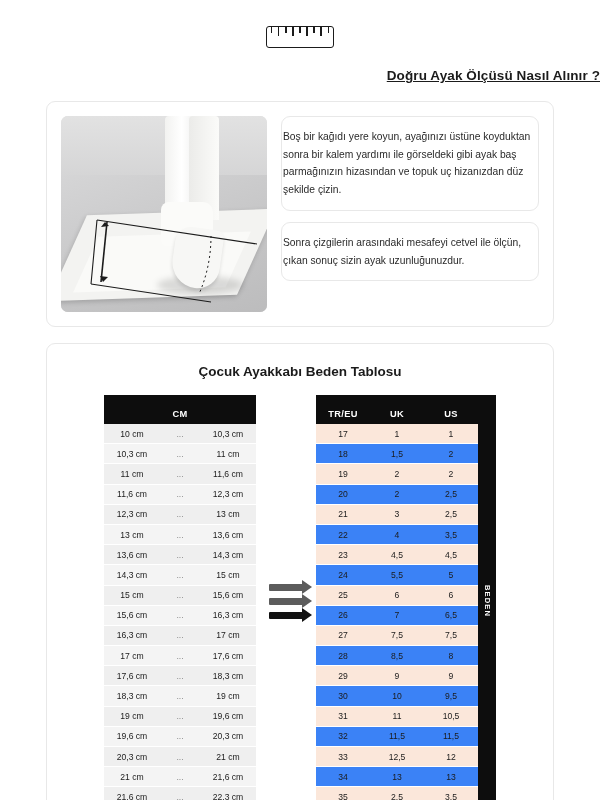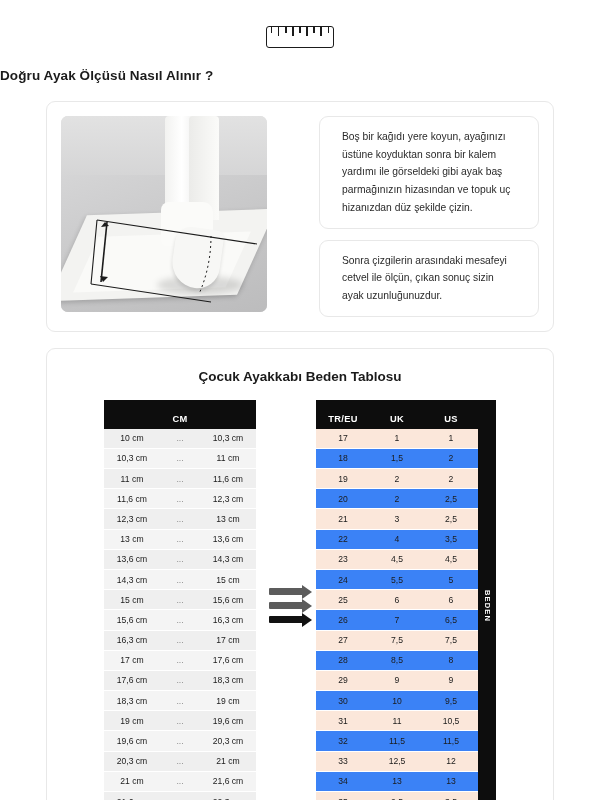--- a/index.html
+++ b/index.html
@@ -32,25 +32,26 @@
     display: block;
     width: 1.4px;
     background: #1b1b1b;
     margin-top: 0;
   }
   .ruler i.t { height: 9px; }
   .ruler i.s { height: 6px; }
 
   
   .h-main {
-    text-align: left;
+    text-align: right;
     font-size: 13.5px;
     font-weight: bold;
     margin-top: 20px;
     letter-spacing: .1px;
+    text-decoration: underline;
   }
 
   
   .card {
     border: 1px solid #e8e8e8;
     border-radius: 9px;
     background: #fff;
   }
   .top-card {
     margin: 18px 46px 0 46px;
@@ -122,25 +123,24 @@
   .ph-measure { position:absolute; inset:0; }
 
   .bubbles {
     flex: 1 1 auto;
     display: flex; flex-direction: column;
     gap: 11px;
   }
   .bubble {
     border: 1px solid #e8e8e8;
     border-radius: 9px;
-    padding: 11px 22px;
+    padding: 11px 1px;
     font-size: 10.3px;
     line-height: 1.72;
     color: #2a2a2a;
-    margin-left: 38px;
   }
   .bubble.b1 { flex: 0 0 auto; }
   .bubble.b2 { flex: 0 0 auto; }
 
   
   .table-card {
     margin: 16px 46px 0 46px;
     padding: 16px 14px 20px 14px;
   }
   .h-table {

